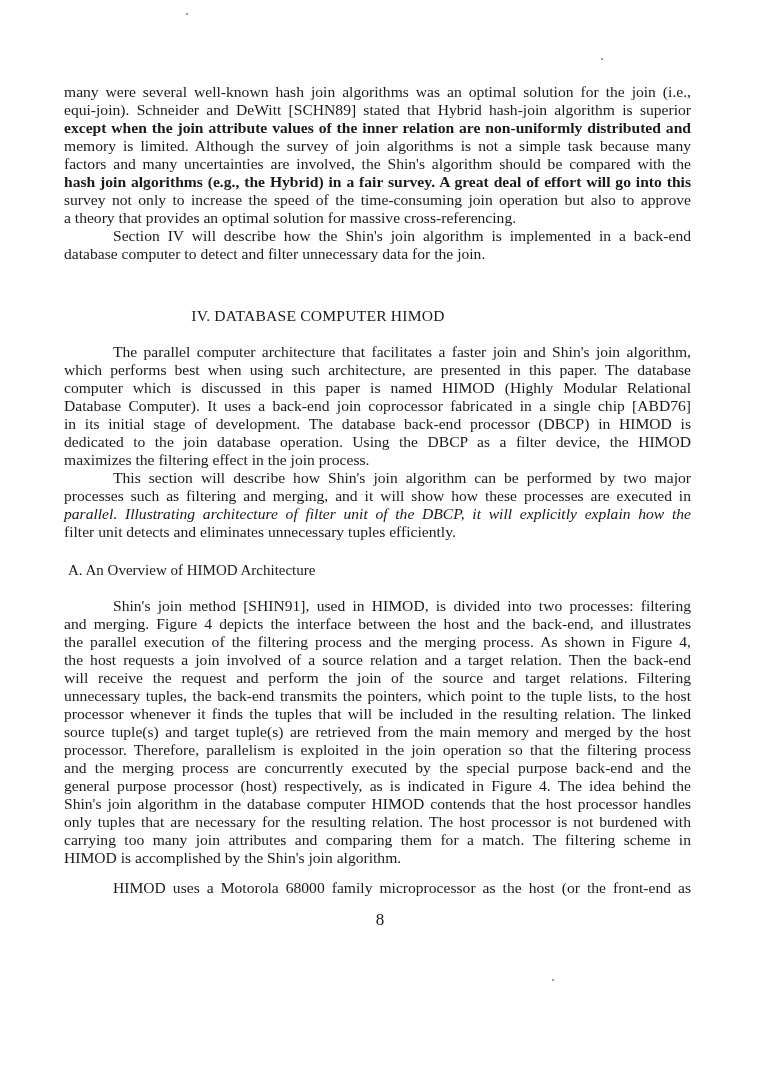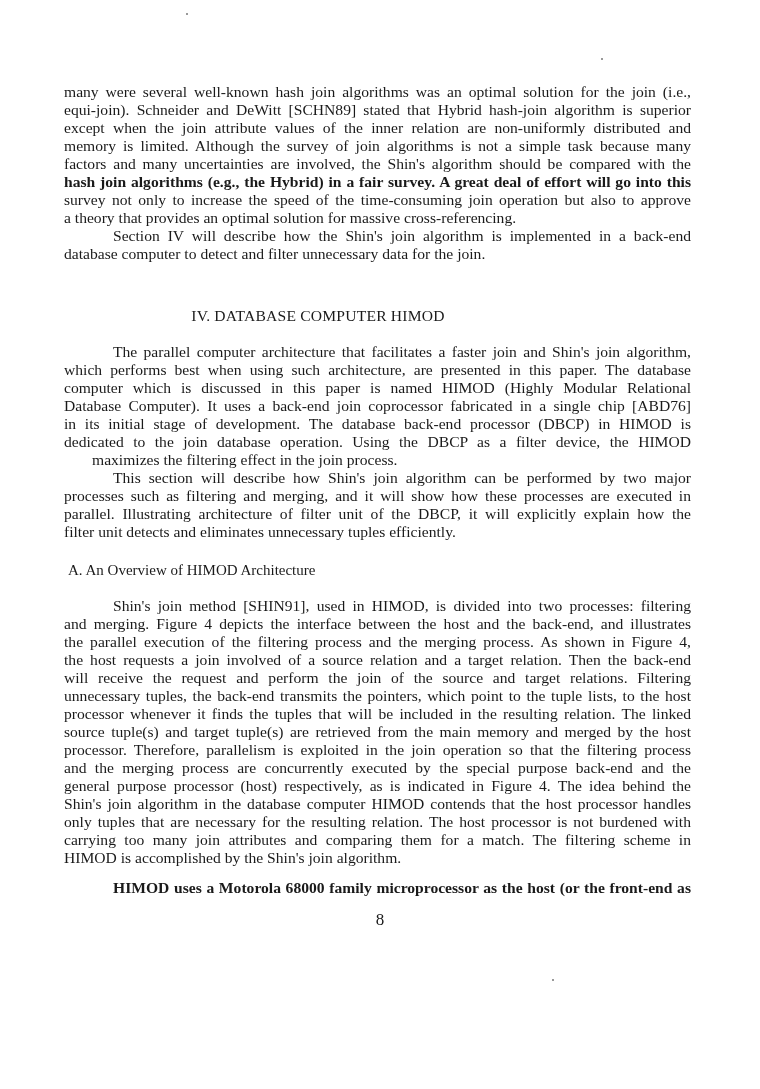--- a/index.html
+++ b/index.html
@@ -22,59 +22,59 @@
   <span class="speck" style="left:186px;top:13px;"></span>
   <span class="speck" style="left:601px;top:58px;"></span>
   <span class="speck" style="left:552px;top:979px;"></span>
 
   <div class="heading" style="top:307px;">IV.  DATABASE COMPUTER HIMOD</div>
   <div class="subheading" style="top:561px;">A.  An Overview of HIMOD Architecture</div>
   <div class="pagenum" style="top:910px;">8</div>
 <div>
       <div class="line" style="top: 83px;">many were several well-known hash join algorithms was an optimal solution for the join (i.e.,</div>
       <div class="line" style="top: 101px;">equi-join).  Schneider and DeWitt [SCHN89] stated that Hybrid hash-join algorithm is superior</div>
-      <div class="line" style="top: 119px;">except when the join attribute values of the inner relation are non-uniformly distributed and</div>
+      <div class="line" style="top: 119px; font-weight: bold;">except when the join attribute values of the inner relation are non-uniformly distributed and</div>
       <div class="line" style="top: 137px;">memory is limited.  Although the survey of join algorithms is not a simple task because many</div>
       <div class="line" style="top: 155px;">factors and many uncertainties are involved, the Shin's algorithm should be compared with the</div>
       <div class="line" style="top: 173px; font-weight: bold;">hash join algorithms (e.g., the Hybrid) in a fair survey.  A great deal of effort will go into this</div>
       <div class="line" style="top: 191px;">survey not only to increase the speed of the time-consuming join operation but also to approve</div>
       <div class="line last" style="top: 209px;">a theory that provides an optimal solution for massive cross-referencing.</div>
     </div>
     <div>
       <div class="line indent" style="top: 227px;">Section IV will describe how the Shin's join algorithm is implemented in a back-end</div>
       <div class="line last" style="top: 245px;">database computer to detect and filter unnecessary data for the join.</div>
     </div>
     <div>
       <div class="line indent" style="top: 343px;">The parallel computer architecture that facilitates a faster join and Shin's join algorithm,</div>
       <div class="line" style="top: 361px;">which performs best when using such architecture, are presented in this paper.  The database</div>
       <div class="line" style="top: 379px;">computer which is discussed in this paper is named HIMOD (Highly Modular Relational</div>
       <div class="line" style="top: 397px;">Database Computer).  It uses a back-end join coprocessor fabricated in a single chip [ABD76]</div>
       <div class="line" style="top: 415px;">in its initial stage of development.  The database back-end processor (DBCP) in HIMOD is</div>
       <div class="line" style="top: 433px;">dedicated to the join database operation. Using the DBCP as a filter device, the HIMOD</div>
-      <div class="line last" style="top: 451px; margin-left: 28px;">maximizes the filtering effect in the join process.</div>
+      <div class="line last" style="top: 451px;">maximizes the filtering effect in the join process.</div>
     </div>
     <div>
       <div class="line indent" style="top: 469px;">This section will describe how Shin's join algorithm can be performed by two major</div>
       <div class="line" style="top: 487px;">processes such as filtering and merging, and it will show how these processes are executed in</div>
-      <div class="line" style="top: 505px;">parallel.  Illustrating architecture of filter unit of the DBCP, it will explicitly explain how the</div>
+      <div class="line" style="top: 505px; font-style: italic;">parallel.  Illustrating architecture of filter unit of the DBCP, it will explicitly explain how the</div>
       <div class="line last" style="top: 523px;">filter unit detects and eliminates unnecessary tuples efficiently.</div>
     </div>
     <div>
       <div class="line indent" style="top: 597px;">Shin's join method [SHIN91], used in HIMOD, is divided into two processes: filtering</div>
       <div class="line" style="top: 615px;">and merging.  Figure 4 depicts the interface between the host and the back-end, and illustrates</div>
       <div class="line" style="top: 633px;">the parallel execution of the filtering process and the merging process.  As shown in Figure 4,</div>
       <div class="line" style="top: 651px;">the host requests a join involved of a source relation and a target relation.   Then the back-end</div>
       <div class="line" style="top: 669px;">will receive the request and perform the join of the source and target relations.  Filtering</div>
       <div class="line" style="top: 687px;">unnecessary tuples, the back-end transmits the pointers, which point to the tuple lists, to the host</div>
       <div class="line" style="top: 705px;">processor whenever it finds the tuples that will be included in the resulting relation.  The linked</div>
       <div class="line" style="top: 723px;">source tuple(s) and target tuple(s) are retrieved from the main memory and merged by the host</div>
       <div class="line" style="top: 741px;">processor.  Therefore, parallelism is exploited in the join operation so that the filtering process</div>
       <div class="line" style="top: 759px;">and the merging process are concurrently executed by the special purpose back-end and the</div>
       <div class="line" style="top: 777px;">general purpose processor (host) respectively, as is indicated in Figure 4.  The idea behind the</div>
       <div class="line" style="top: 795px;">Shin's join algorithm in the database computer HIMOD contends that the host processor handles</div>
       <div class="line" style="top: 813px;">only tuples that are necessary for the resulting relation.  The host processor is not burdened with</div>
       <div class="line" style="top: 831px;">carrying too many join attributes and comparing them for a match.  The filtering scheme in</div>
       <div class="line last" style="top: 849px;">HIMOD is accomplished by the Shin's join algorithm.</div>
     </div>
     <div>
-      <div class="line indent" style="top: 879px; font-weight: bold;">HIMOD uses a Motorola 68000 family microprocessor as the host (or the front-end as</div>
+      <div class="line indent" style="top: 879px;">HIMOD uses a Motorola 68000 family microprocessor as the host (or the front-end as</div>
     </div>
   </div>
 
 </body></html>

